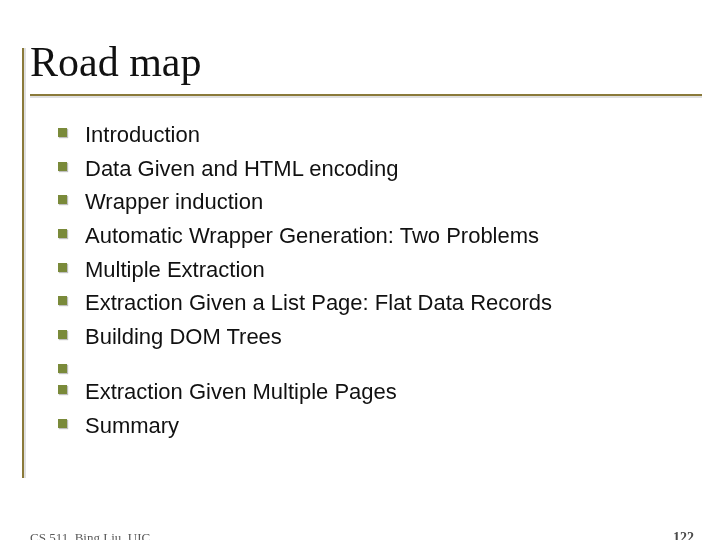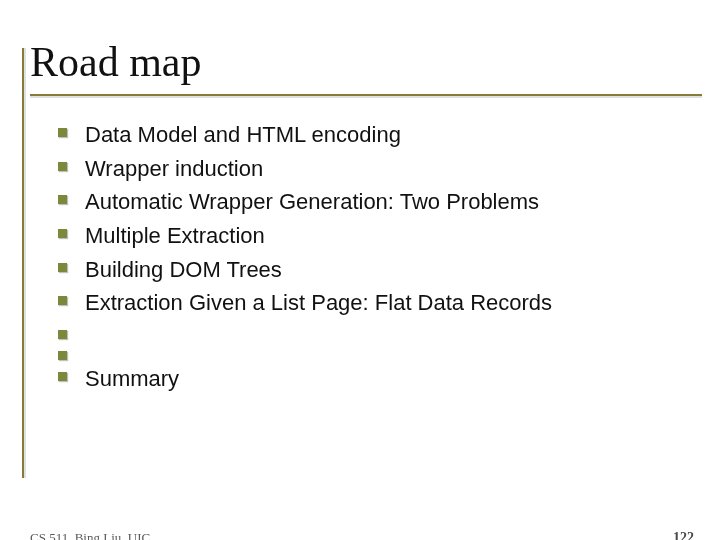--- a/index.html
+++ b/index.html
@@ -95,47 +95,52 @@
   <div class="vline"></div>
 
   <div class="title-wrap">
     <div class="title">Road map</div>
     <div class="title-underline"></div>
   </div>
 
   <div class="content" id="content">
       <div class="item">
         <div class="bullet"></div>
-        <div class="item-text">Data Model and HTML encoding</div>
+        <div class="item-text">Introduction</div>
+      </div>
+      <div class="item">
+        <div class="bullet"></div>
+        <div class="item-text">Data Given and HTML encoding</div>
       </div>
       <div class="item">
         <div class="bullet"></div>
         <div class="item-text">Wrapper induction</div>
       </div>
       <div class="item">
         <div class="bullet"></div>
         <div class="item-text">Automatic Wrapper Generation: Two Problems</div>
       </div>
       <div class="item">
         <div class="bullet"></div>
         <div class="item-text">Multiple Extraction</div>
       </div>
       <div class="item">
         <div class="bullet"></div>
-        <div class="item-text">Building DOM Trees</div>
+        <div class="item-text">Extraction Given a List Page: Flat Data Records</div>
       </div>
       <div class="item">
         <div class="bullet"></div>
-        <div class="item-text">Extraction Given a List Page: Flat Data Records</div>
+        <div class="item-text">Building DOM Trees</div>
       </div>
       <div class="item">
         <div class="bullet"></div>
       </div>
       <div class="item">
         <div class="bullet"></div>
+        <div class="item-text">Extraction Given Multiple Pages</div>
       </div>
       <div class="item">
         <div class="bullet"></div>
         <div class="item-text bold">Summary</div>
       </div>
     </div>
 
   <div class="footer">CS 511, Bing Liu, UIC</div>
   <div class="page-num">122</div>
 </div>

